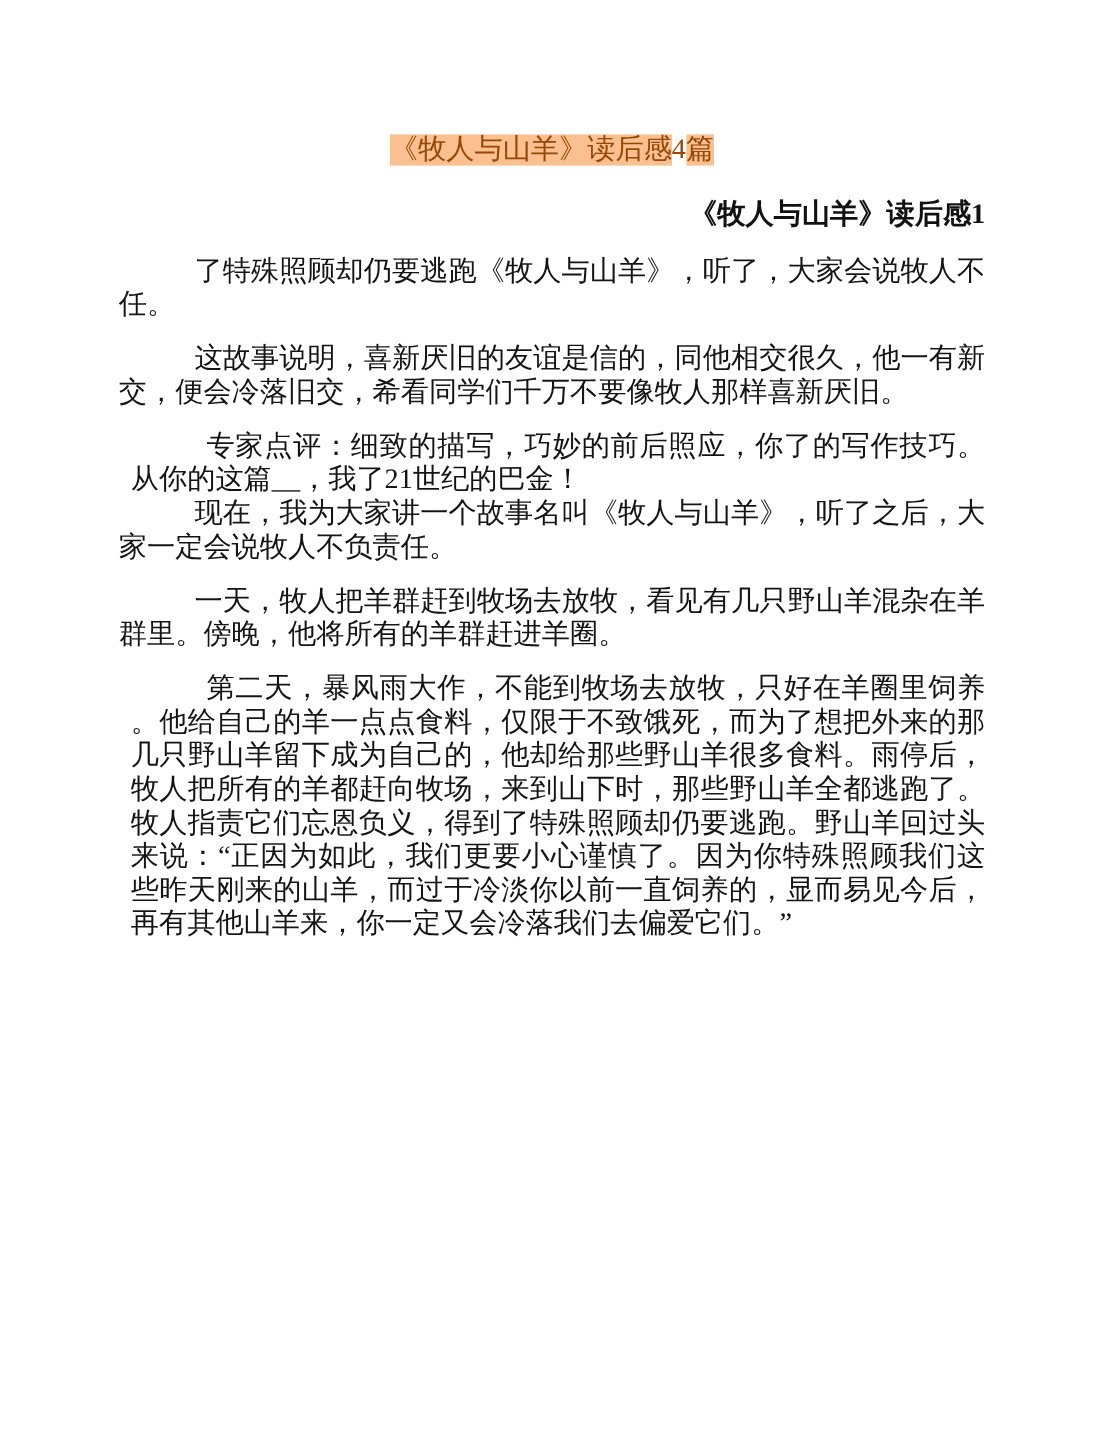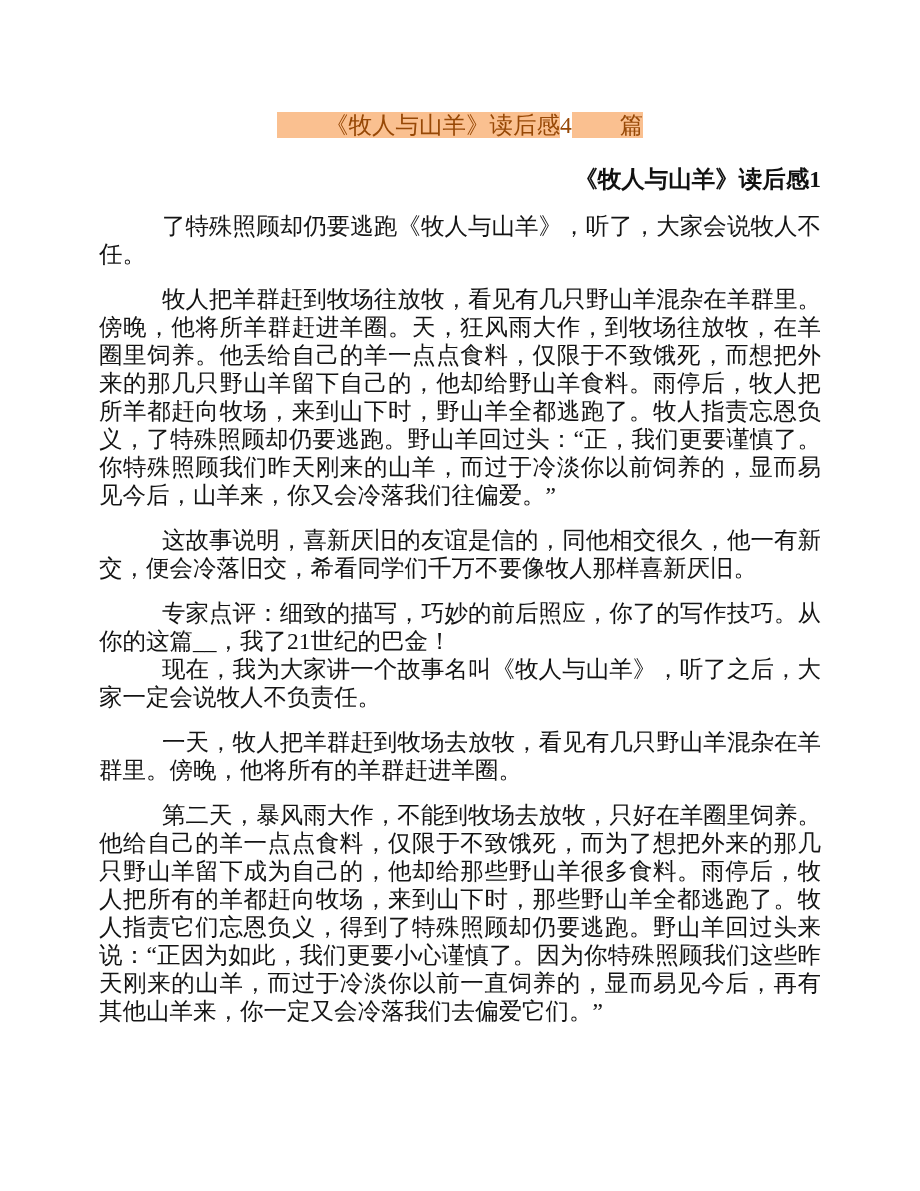--- a/index.html
+++ b/index.html
@@ -19,53 +19,52 @@
   }
   .doc-title {
     text-align: center;
     margin: 0 0 26px 0;
     font-size: 23.5px;
     line-height: 28px;
     font-weight: normal;
     color: #974806;
     white-space: nowrap;
   }
-  .doc-title .hl { background: #FAC090; padding-left: 48px; }
+  .doc-title .hl { background: #FAC090; }
   .doc-title .no-hl { background: transparent; }
   .section-heading {
     font-weight: bold;
     color: #111111;
     font-size: 23.5px;
     line-height: 28px;
     margin: 2px 0 19px 0;
     padding-left: 63px;
     text-align: right;
   }
   .para {
     margin: 0 0 17px 0;
     text-indent: 63px;
     text-align: justify;
     line-break: anywhere;
     word-break: break-all;
   }
-  .para:last-child { margin-bottom: 0; }
+  .para:last-child { margin-bottom: 0; margin-left: 10px; }
 </style>
 </head>
 <body>
 
 <div class="page">
 
   <div class="doc-title">
     <span class="hl">《牧人与山羊》读后感</span><span class="no-hl">4</span><span class="hl">篇</span>
   </div>
 
   <div class="section">
     <div class="section-heading">《牧人与山羊》读后感1</div>
     <p class="para">了特殊照顾却仍要逃跑《牧人与山羊》，听了，大家会说牧人不任。</p>
-    <p class="para">牧人把羊群赶到牧场往放牧，看见有几只野山羊混杂在羊群里。傍晚，他将所羊群赶进羊圈。天，狂风雨大作，到牧场往放牧，在羊圈里饲养。他丢给自己的羊一点点食料，仅限于不致饿死，而想把外来的那几只野山羊留下自己的，他却给野山羊食料。雨停后，牧人把所羊都赶向牧场，来到山下时，野山羊全都逃跑了。牧人指责忘恩负义，了特殊照顾却仍要逃跑。野山羊回过头：“正，我们更要谨慎了。你特殊照顾我们昨天刚来的山羊，而过于冷淡你以前饲养的，显而易见今后，山羊来，你又会冷落我们往偏爱。”</p>
     <p class="para">这故事说明，喜新厌旧的友谊是信的，同他相交很久，他一有新交，便会冷落旧交，希看同学们千万不要像牧人那样喜新厌旧。</p>
     <p class="para">专家点评：细致的描写，巧妙的前后照应，你了的写作技巧。从你的这篇__，我了21世纪的巴金！</p>
   </div>
 
   <div class="section">
     <p class="para">现在，我为大家讲一个故事名叫《牧人与山羊》，听了之后，大家一定会说牧人不负责任。</p>
     <p class="para">一天，牧人把羊群赶到牧场去放牧，看见有几只野山羊混杂在羊群里。傍晚，他将所有的羊群赶进羊圈。</p>
     <p class="para">第二天，暴风雨大作，不能到牧场去放牧，只好在羊圈里饲养。他给自己的羊一点点食料，仅限于不致饿死，而为了想把外来的那几只野山羊留下成为自己的，他却给那些野山羊很多食料。雨停后，牧人把所有的羊都赶向牧场，来到山下时，那些野山羊全都逃跑了。牧人指责它们忘恩负义，得到了特殊照顾却仍要逃跑。野山羊回过头来说：“正因为如此，我们更要小心谨慎了。因为你特殊照顾我们这些昨天刚来的山羊，而过于冷淡你以前一直饲养的，显而易见今后，再有其他山羊来，你一定又会冷落我们去偏爱它们。”</p>
   </div>
 

